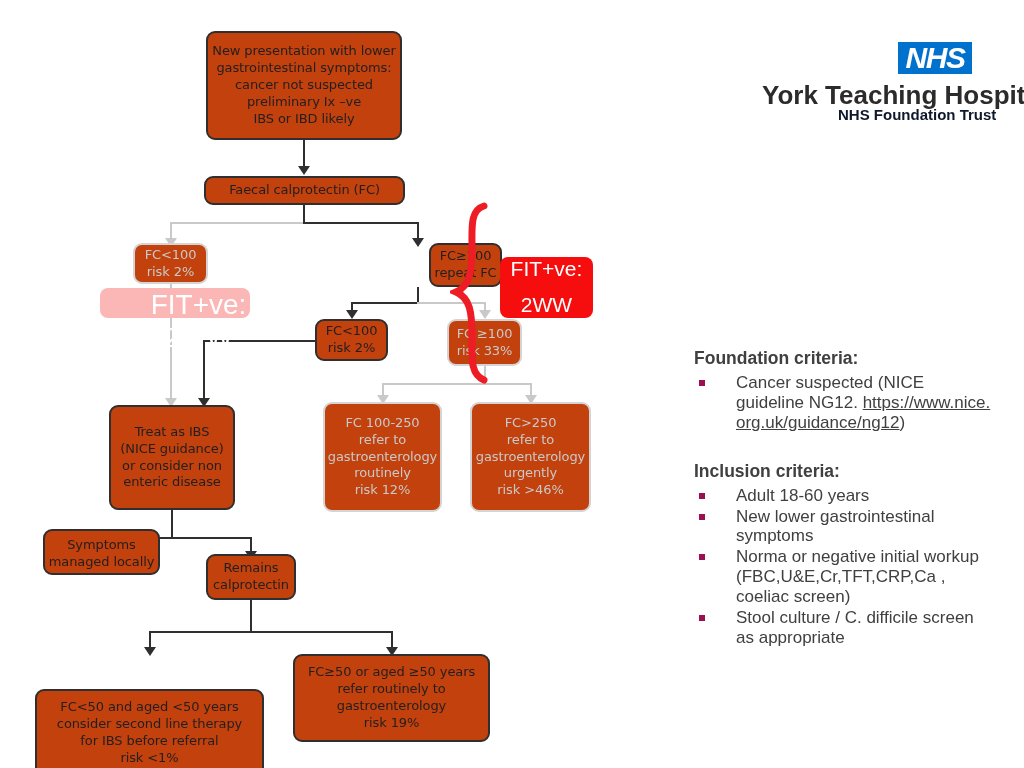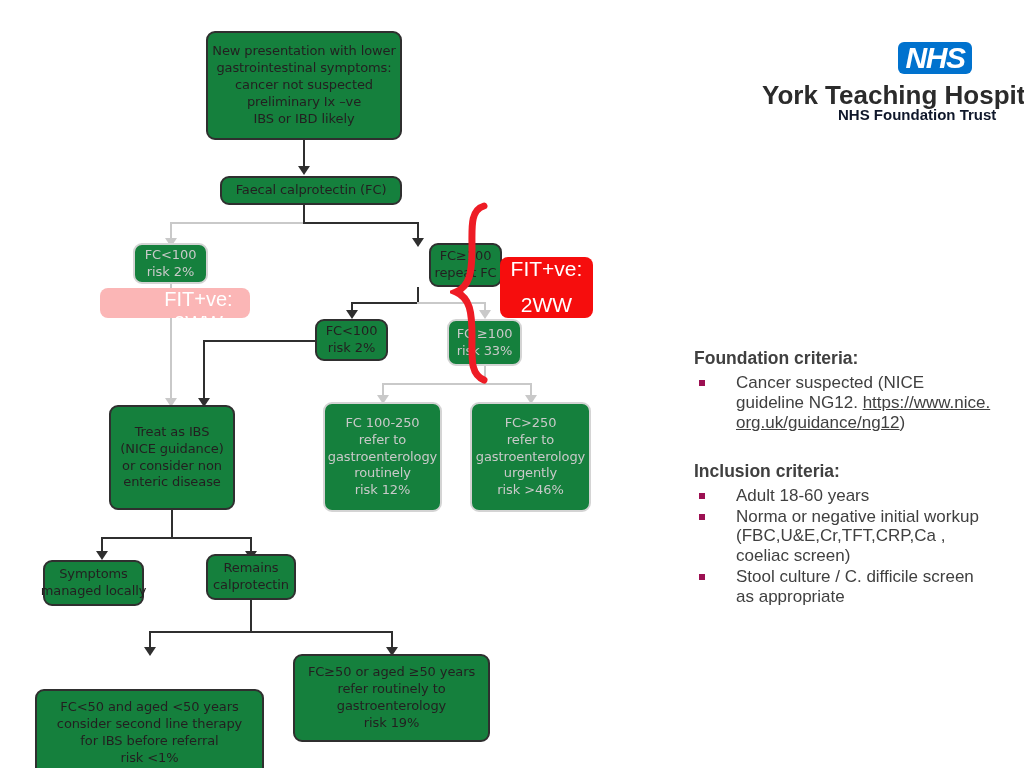--- a/index.html
+++ b/index.html
@@ -6,21 +6,21 @@
   body{
     width:1024px;height:768px;background:#ffffff;
     font-family:"Liberation Sans", sans-serif;
     overflow:hidden;position:relative;
   }
   #stage{position:absolute;left:0;top:0;width:1024px;height:768px;}
 
   
   .node{
     position:absolute;box-sizing:border-box;
-    border:2px solid #2f2f2f;border-radius:9px;background:#15803d;
+    border:2px solid #2f2f2f;border-radius:9px;background:#c2410c;
     color:#231f20;
     display:flex;flex-direction:column;align-items:center;justify-content:center;
     text-align:center;line-height:1.30;
     font-family:"DejaVu Sans", sans-serif;
     font-size:13px;letter-spacing:-0.1px;
     padding:2px 4px;
     z-index:4;
   }
   .node .ln{display:block;white-space:nowrap;}
   .node.faded{
@@ -54,21 +54,21 @@
   .callout.pink{background:#fbb6b6;}
 
   .bracket{position:absolute;z-index:8;}
 
   
   #logo{position:absolute;z-index:10;}
   #nhs-badge{
     position:absolute;background:#0072ce;
     display:flex;align-items:center;justify-content:center;
     color:#ffffff;font-family:"Liberation Sans", sans-serif;
-    font-weight:bold;font-style:italic;letter-spacing:-1.5px;border-radius:6px;
+    font-weight:bold;font-style:italic;letter-spacing:-1.5px;
   }
   #trust-name{
     position:absolute;color:#2b2b2b;
     font-family:"Liberation Sans", sans-serif;
     font-weight:bold;font-size:26px;white-space:nowrap;
   }
   #trust-sub{
     position:absolute;color:#0f172a;
     font-family:"Liberation Sans", sans-serif;
     font-weight:bold;font-size:15px;white-space:nowrap;text-align:right;
@@ -151,21 +151,21 @@
   <div class="arrow" style="left:386px;top:647px;"></div>
 
   <div class="node" style="left:206px;top:31px;width:196px;height:109px;">
     <span class="ln">New presentation with lower</span>
     <span class="ln">gastrointestinal symptoms:</span>
     <span class="ln">cancer not suspected</span>
     <span class="ln">preliminary Ix –ve</span>
     <span class="ln">IBS or IBD likely</span>
   </div>
 
-  <div class="node" style="left:220px;top:176px;width:182px;height:29px;">
+  <div class="node" style="left:204px;top:176px;width:201px;height:29px;">
     <span class="ln">Faecal calprotectin (FC)</span>
   </div>
 
   <div class="node faded" style="left:133px;top:243px;width:75px;height:41px;">
     <span class="ln">FC&lt;100</span>
     <span class="ln">risk 2%</span>
   </div>
 
   <div class="node" style="left:381px;top:243px;width:73px;height:44px;margin-left:48px;">
     <span class="ln">FC≥100</span>
@@ -198,21 +198,21 @@
     <span class="ln">risk &gt;46%</span>
   </div>
 
   <div class="node" style="left:109px;top:405px;width:126px;height:105px;">
     <span class="ln">Treat as IBS</span>
     <span class="ln">(NICE guidance)</span>
     <span class="ln">or consider non</span>
     <span class="ln">enteric disease</span>
   </div>
 
-  <div class="node" style="left:43px;top:560px;width:101px;height:46px;">
+  <div class="node" style="left:43px;top:529px;width:117px;height:46px;justify-content:flex-end;">
     <span class="ln">Symptoms</span>
     <span class="ln">managed locally</span>
   </div>
 
   <div class="node" style="left:206px;top:554px;width:90px;height:46px;">
     <span class="ln">Remains</span>
     <span class="ln">calprotectin</span>
   </div>
 
   <div class="node" style="left:35px;top:654px;width:229px;height:88px;margin-top:35px;">
@@ -226,21 +226,21 @@
     <span class="ln">FC≥50 or aged ≥50 years</span>
     <span class="ln">refer routinely to</span>
     <span class="ln">gastroenterology</span>
     <span class="ln">risk 19%</span>
   </div>
 
   <svg class="bracket" width="60" height="190" viewBox="0 0 60 190" style="left:450px;top:200px;">
     <path d="M34 6 C20 10 22 28 22 48 C22 72 20 86 6 92 C20 98 22 112 22 136 C22 158 20 174 34 180" fill="none" stroke="#ee1c25" stroke-width="7" stroke-linecap="round"></path>
   </svg>
 
-  <div class="callout pink" style="left:100px;top:288px;width:150px;height:30px;font-size:20px;padding-left:47px;">
+  <div class="callout pink" style="left:100px;top:288px;width:150px;height:30px;font-size:28px;padding-left:47px;">
     <span class="ln">FIT+ve: 2WW</span>
   </div>
 
   <div class="callout red" style="left:500px;top:257px;width:93px;height:61px;">
     <span class="ln">FIT+ve:</span>
     <span class="ln">2WW</span>
   </div>
 
   <div id="criteria">
 
@@ -254,20 +254,21 @@
     <div class="gap"></div>
 
     <div class="crit-head">Inclusion criteria:</div>
     <ul class="crit-list">
       <li class="crit-item">
         <span class="bullet"></span>
         <span>Adult 18-60 years</span>
       </li>
       <li class="crit-item">
         <span class="bullet"></span>
+        <span>New lower gastrointestinal symptoms</span>
       </li>
       <li class="crit-item">
         <span class="bullet"></span>
         <span>Norma or negative initial workup (FBC,U&amp;E,Cr,TFT,CRP,Ca , coeliac screen)</span>
       </li>
       <li class="crit-item">
         <span class="bullet"></span>
         <span>Stool culture / C. difficile screen as appropriate</span>
       </li>
     </ul>

